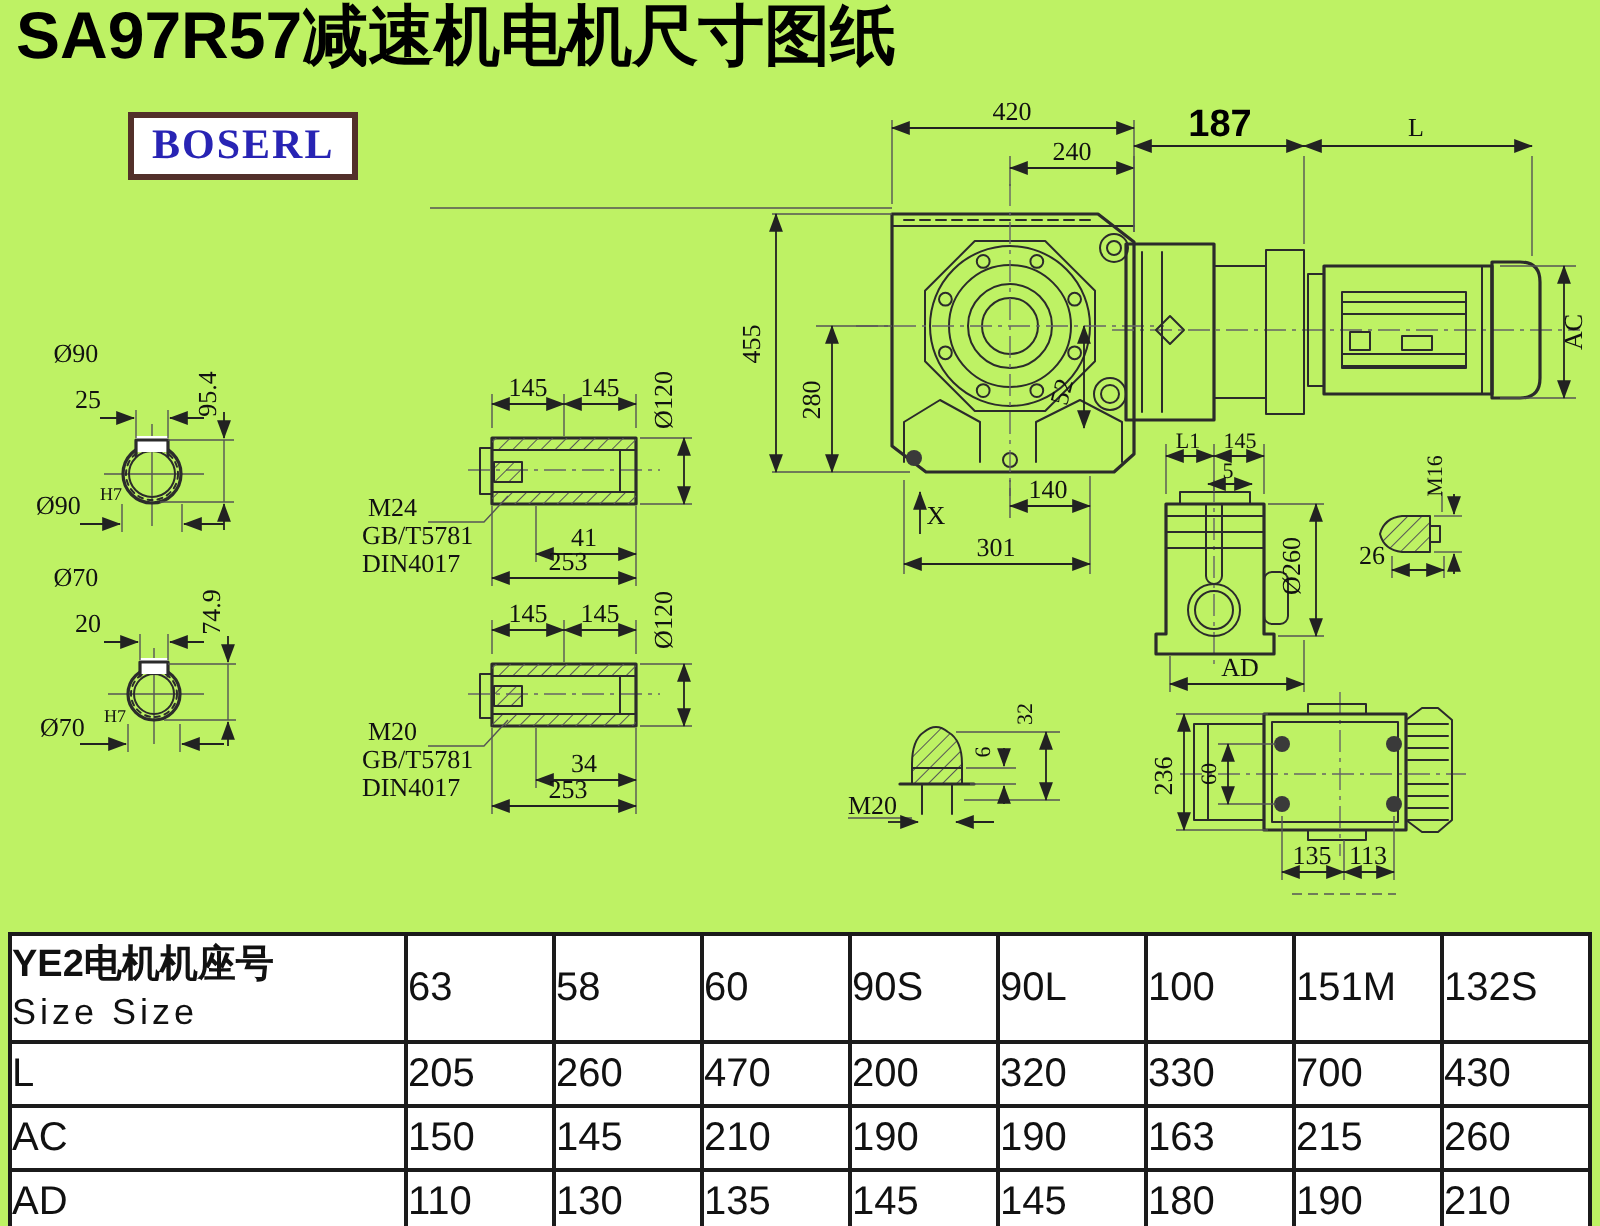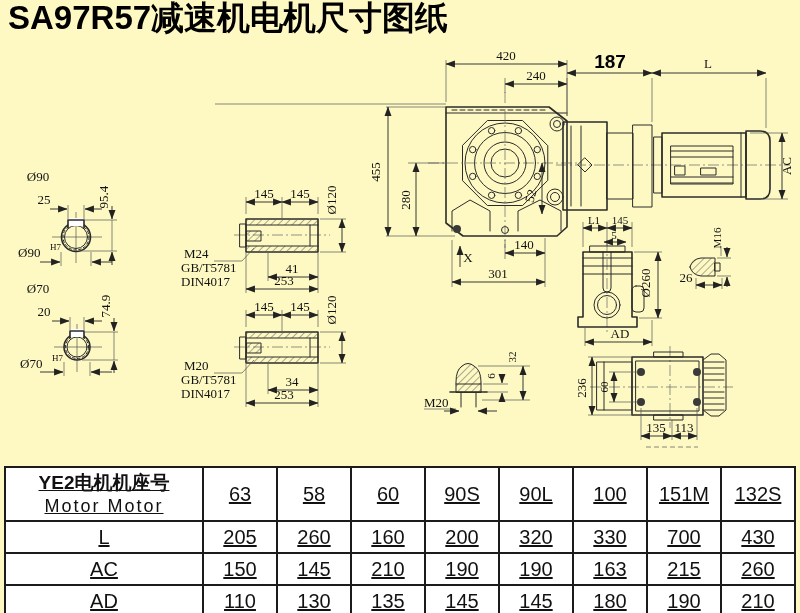--- a/index.html
+++ b/index.html
@@ -1,16 +1,16 @@
 <!DOCTYPE html>
 <html><head>
 <meta charset="utf-8">
 <style>
   html,body{margin:0;padding:0;background:#fff;}
-  .page{position:relative;width:800px;height:613px;background:#fef9c3;overflow:hidden;
+  .page{position:relative;width:800px;height:613px;background:#bef264;overflow:hidden;
         font-family:"Liberation Sans",sans-serif;color:#111;}
   .title{position:absolute;left:8px;top:-4px;margin:0;font-size:33px;font-weight:700;
          letter-spacing:0px;color:#000;font-family:"Liberation Sans",sans-serif;}
   .logo{position:absolute;left:64px;top:56px;border:3px solid #53302a;padding:1px 9px 2px 9px;
         background:#fff;}
   .logo span{font-family:"Liberation Serif",serif;font-weight:700;font-size:21px;
         color:#2824b4;letter-spacing:1px;}
   svg.draw{position:absolute;left:0;top:0;}
   .ln{stroke:#2b2b2b;stroke-width:1;fill:none;stroke-linejoin:round;stroke-linecap:round;}
   .th{stroke-width:1.6;}
@@ -20,33 +20,34 @@
   .de{stroke:#555;stroke-width:0.7;fill:none;}
   .dl{stroke:#222;stroke-width:0.9;fill:none;marker-start:url(#ar);marker-end:url(#ar);}
   .ae{stroke:#222;stroke-width:0.9;fill:none;marker-end:url(#ar);}
   .hatchfill{fill:url(#h);}
   text.dim{font-family:"Liberation Serif",serif;font-size:13px;fill:#111;}
   text.dimS{font-family:"Liberation Serif",serif;font-size:11px;fill:#111;}
   text.sup{font-family:"Liberation Serif",serif;font-size:9px;fill:#111;}
   text.dimB{font-family:"Liberation Sans",sans-serif;font-size:19px;font-weight:700;fill:#000;}
   table.spec{position:absolute;left:4px;top:466px;width:791px;border-collapse:collapse;
         table-layout:fixed;background:#fff;}
-  table.spec td{border:2px solid #1b1b1b;text-align:center;vertical-align:middle;
-        font-size:20px;color:#111;padding:0;text-decoration:underline;}
+  table.spec td{border:2px solid #1b1b1b;text-align:left;vertical-align:middle;
+        font-size:20px;color:#111;padding:0;}
   tr.hrow td{height:52px;}
   tr.drow td{height:30px;}
   td .cn{font-size:19px;font-weight:600;line-height:24px;}
   td .en{font-size:18px;letter-spacing:2px;line-height:22px;}
 </style>
 </head>
 <body>
 
 <div class="page">
 
   <h1 class="title">SA97R57减速机电机尺寸图纸</h1>
+  <div class="logo"><span>BOSERL</span></div>
 
   <svg class="draw" width="800" height="462" viewBox="0 0 800 462">
     <defs>
       <marker id="ar" viewBox="0 0 10 8" markerWidth="11" markerHeight="9" refX="9.5" refY="4" orient="auto-start-reverse">
         <path d="M0.5,0.5 L10,4 L0.5,7.5 Z" fill="#222"></path>
       </marker>
       <pattern id="h" patternUnits="userSpaceOnUse" width="5" height="5" patternTransform="rotate(45)">
         <line x1="0" y1="0" x2="0" y2="5" stroke="#555" stroke-width="1"></line>
       </pattern>
     </defs>
@@ -382,36 +383,36 @@
         <col style="width:74px">
       <col style="width:74px">
         <col style="width:74px">
         <col style="width:74px">
         <col style="width:74px">
     </colgroup>
     <tbody>
       <tr class="hrow">
         <td>
           <div class="cn">YE2电机机座号</div>
-          <div class="en">Motor Motor</div>
+          <div class="en">Size Size</div>
         </td>
         <td>63</td>
         <td>58</td>
         <td>60</td>
         <td>90S</td>
         <td>90L</td>
         <td>100</td>
         <td>151M</td>
         <td>132S</td>
       </tr>
       <tr class="drow">
         <td>L</td>
         <td>205</td>
         <td>260</td>
-        <td>160</td>
+        <td>470</td>
         <td>200</td>
         <td>320</td>
         <td>330</td>
         <td>700</td>
         <td>430</td>
       </tr>
       <tr class="drow">
         <td>AC</td>
         <td>150</td>
         <td>145</td>

